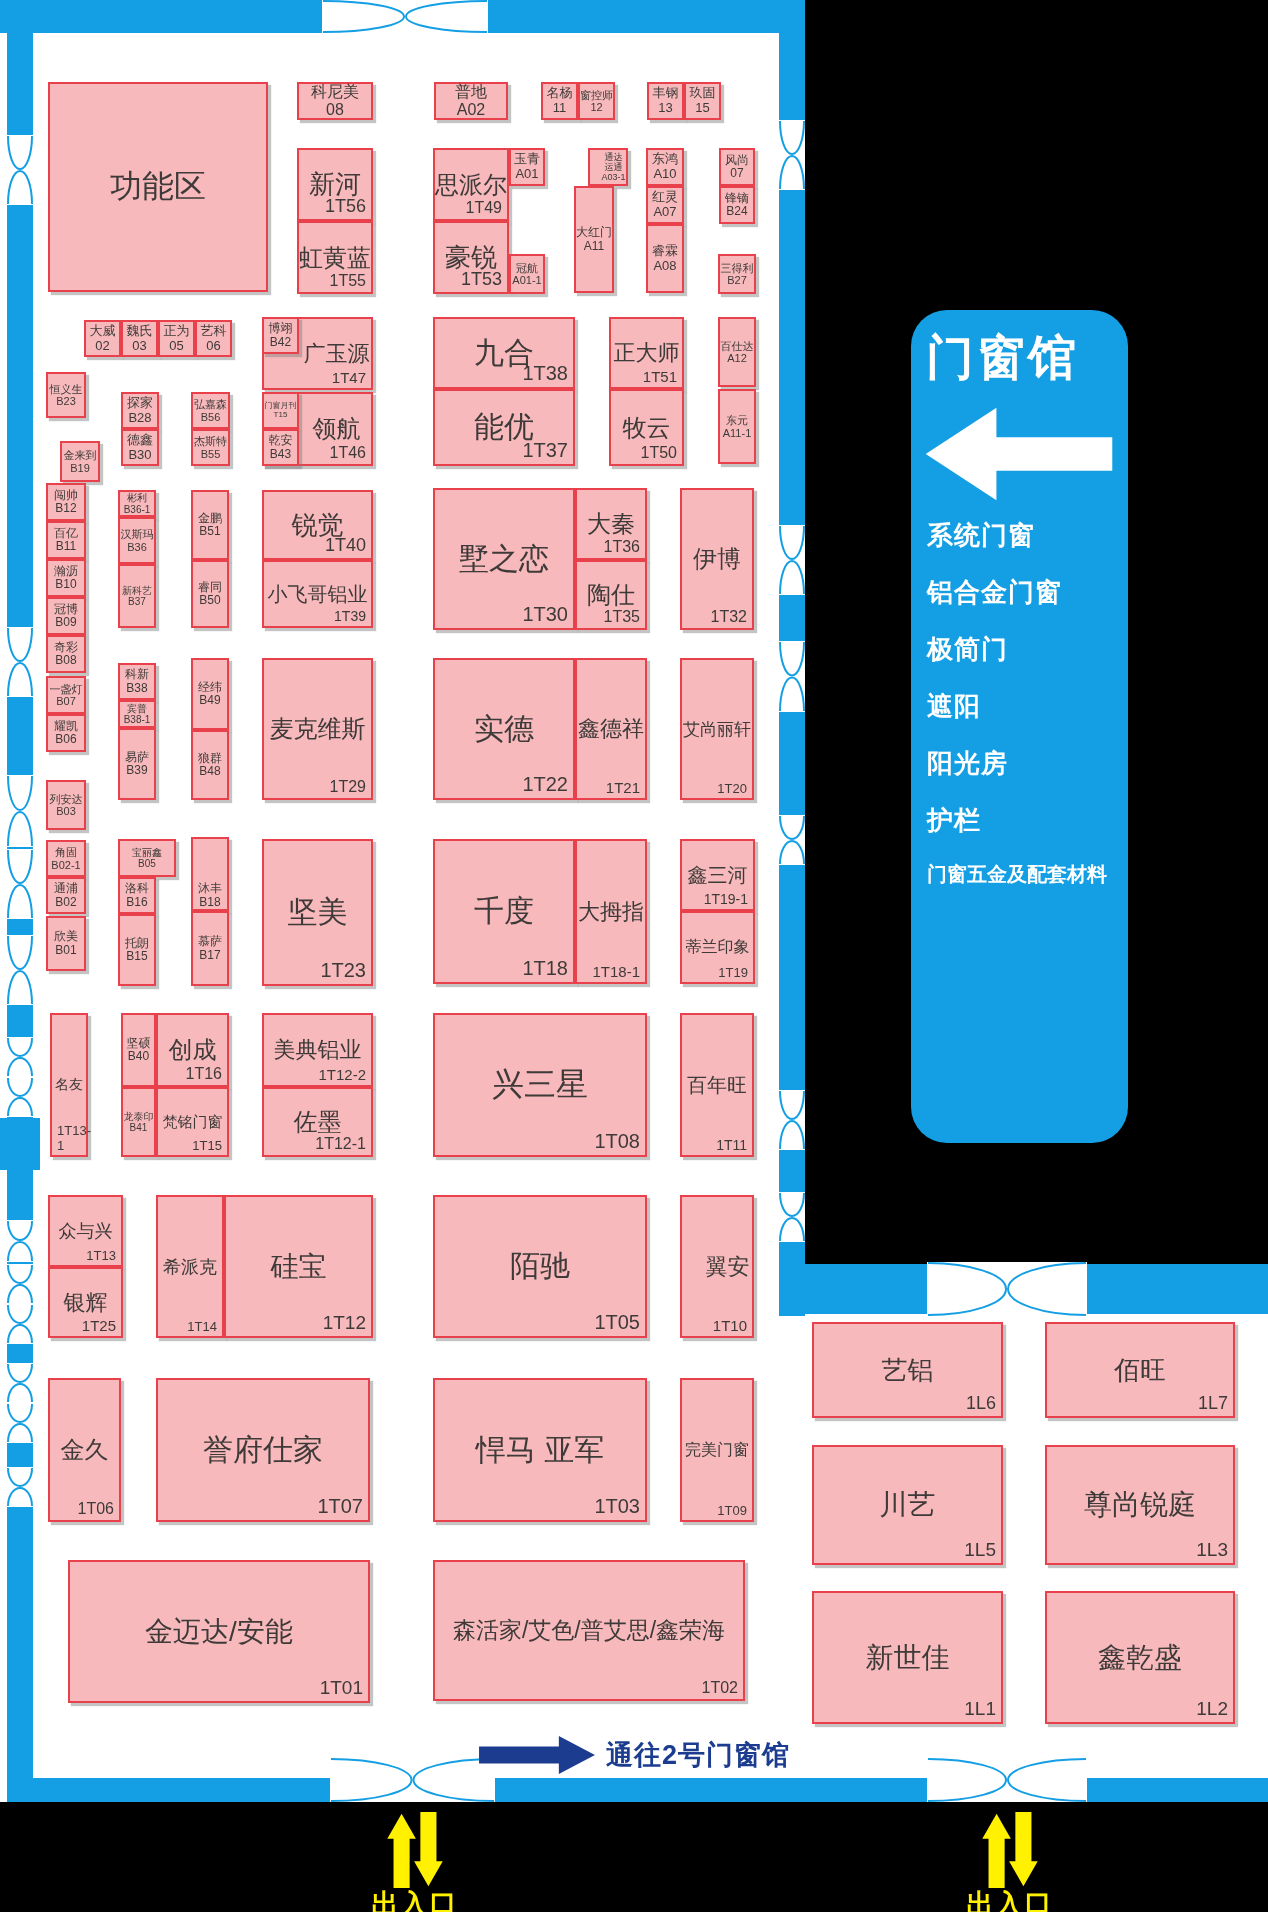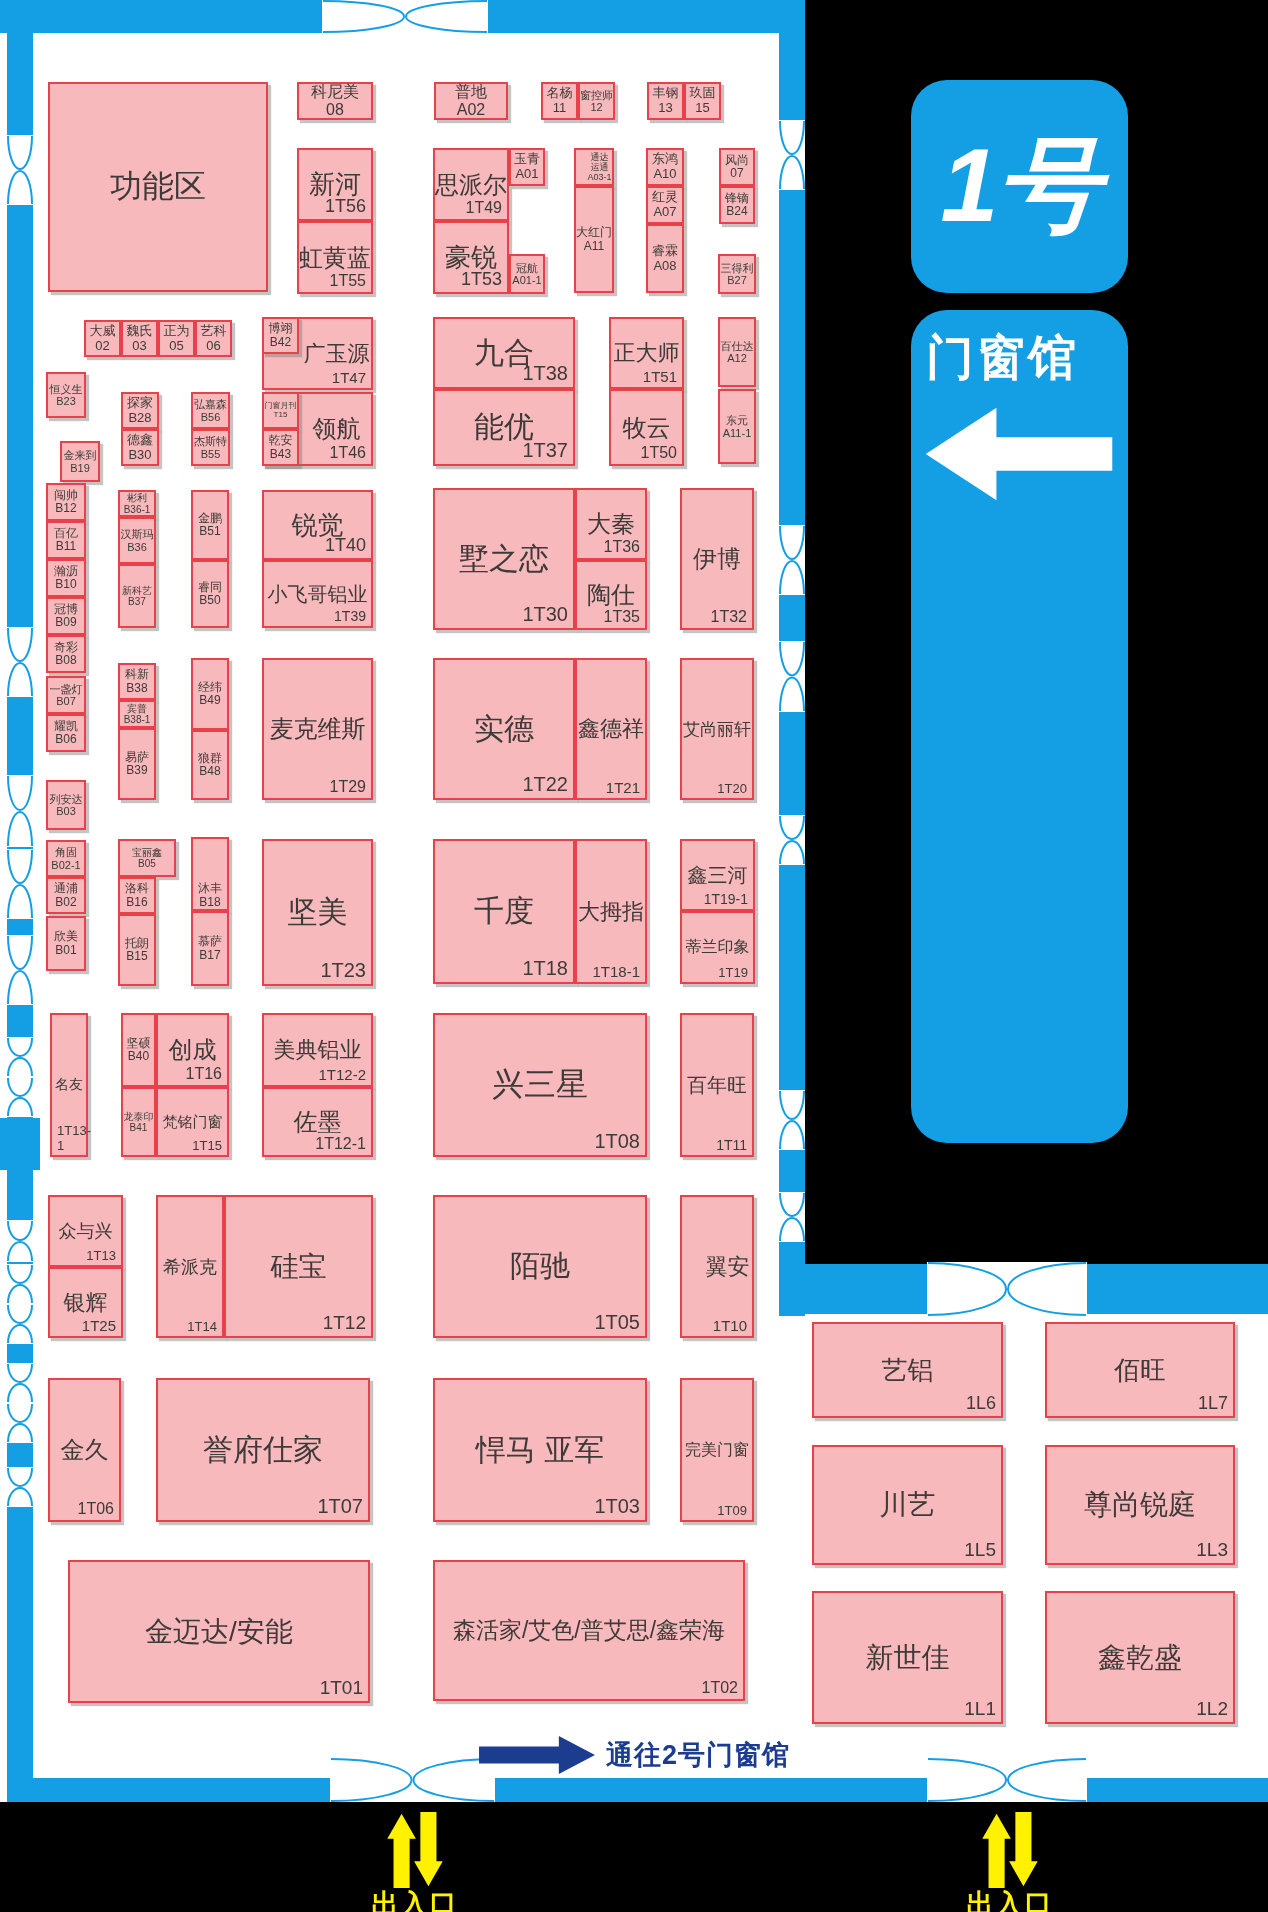--- a/index.html
+++ b/index.html
@@ -229,21 +229,21 @@
         <div class="bno" style="font-size: 11px;">A01-1</div>
       </div>
       <div class="booth stack" style="left: 541px; top: 82px; width: 37px; height: 38px;">
         <div class="bname" style="font-size: 13px;">名杨</div>
         <div class="bno" style="font-size: 13px;">11</div>
       </div>
       <div class="booth stack" style="left: 578px; top: 82px; width: 37px; height: 38px;">
         <div class="bname" style="font-size: 11px;">窗控师</div>
         <div class="bno" style="font-size: 11px;">12</div>
       </div>
-      <div class="booth stack" style="left: 574px; top: 148px; width: 40px; height: 38px; padding-left: 11px;">
+      <div class="booth stack" style="left: 588px; top: 148px; width: 40px; height: 38px; padding-left: 11px;">
         <div class="bname" style="font-size: 9px;">通达运通</div>
         <div class="bno" style="font-size: 9px;">A03-1</div>
       </div>
       <div class="booth stack" style="left: 574px; top: 186px; width: 40px; height: 107px;">
         <div class="bname" style="font-size: 12px;">大红门</div>
         <div class="bno" style="font-size: 12px;">A11</div>
       </div>
       <div class="booth stack" style="left: 647px; top: 82px; width: 37px; height: 38px;">
         <div class="bname" style="font-size: 13px;">丰钢</div>
         <div class="bno" style="font-size: 13px;">13</div>
@@ -627,29 +627,35 @@
       <div class="booth corner" style="left: 812px; top: 1591px; width: 191px; height: 133px;">
         <div class="bname" style="font-size: 28px;">新世佳</div>
         <div class="bno" style="font-size: 19px;">1L1</div>
       </div>
       <div class="booth corner" style="left: 1045px; top: 1591px; width: 190px; height: 133px;">
         <div class="bname" style="font-size: 28px;">鑫乾盛</div>
         <div class="bno" style="font-size: 19px;">1L2</div>
       </div>
     </div>
 
-  <div id="panel1">
-    <span>1号</span>
-  </div>
 
   <div id="panel2">
     <div class="p2-title">门窗馆</div>
     <svg class="p2-arrow" viewBox="0 0 190 110">
       <polygon points="0,55 72,8 72,38 190,38 190,72 72,72 72,102" fill="#ffffff"></polygon>
     </svg>
+    <div class="cats" id="cats">
+        <div>系统门窗</div>
+        <div>铝合金门窗</div>
+        <div>极简门</div>
+        <div>遮阳</div>
+        <div>阳光房</div>
+        <div>护栏</div>
+        <div class="small">门窗五金及配套材料</div>
+      </div>
   </div>
 
   <div id="to-hall2">
     <svg viewBox="0 0 122 40">
       <polygon points="0,11 84,11 84,0 122,20 84,40 84,29 0,29" fill="#1C3D8F"></polygon>
     </svg>
     <div class="to2-text"><span>通往</span><b>2</b><span>号门窗馆</span></div>
   </div>
 
   <div class="entr" style="left:386px;top:1812px;">

